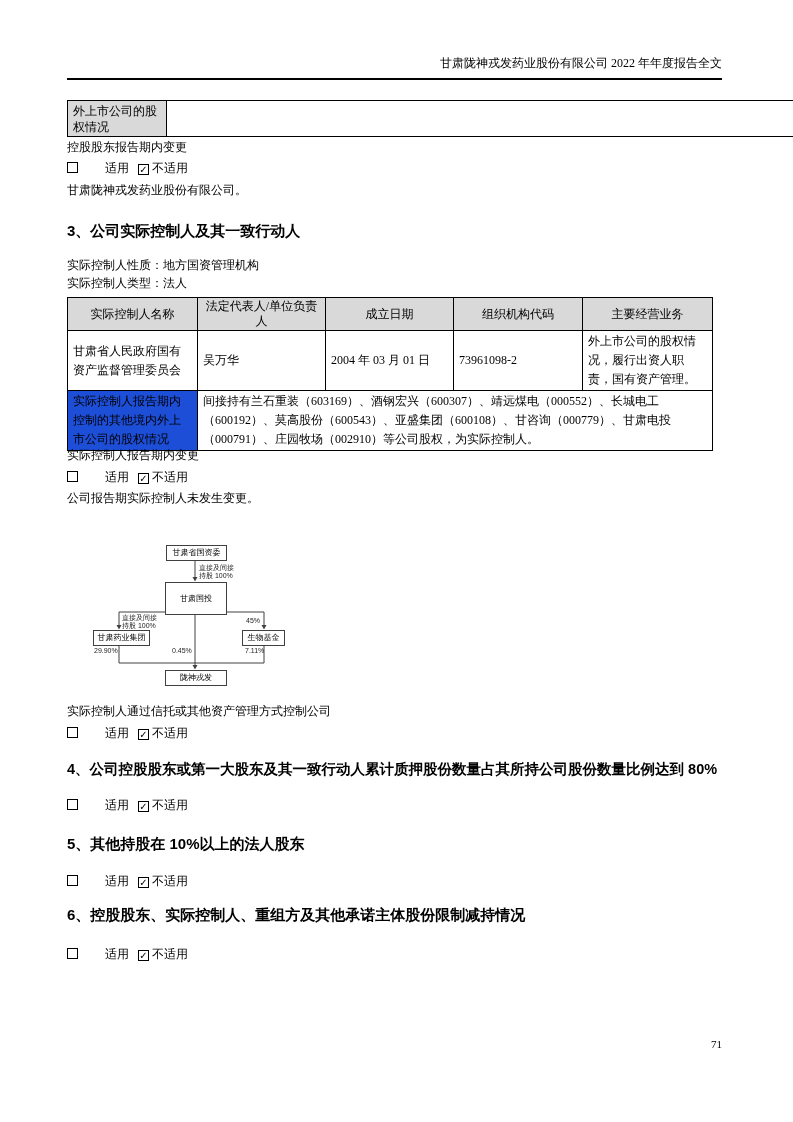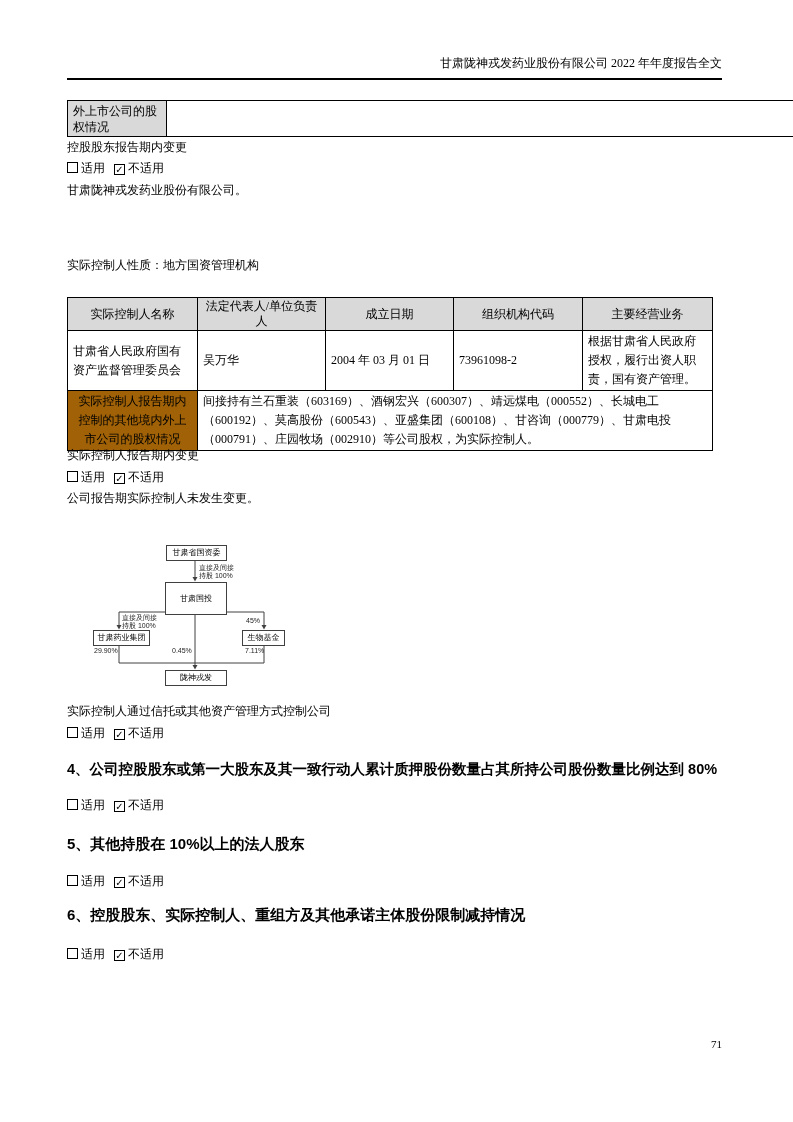--- a/index.html
+++ b/index.html
@@ -26,34 +26,34 @@
 
   .para { left:67px; width:655px; line-height:14px; }
 
   
   .cbrow { left:67px; width:655px; line-height:14px; }
   .cb {
     display:inline-block; width:11px; height:11px; border:1px solid #000;
     margin-right:3px; vertical-align:-1px; text-align:center;
     line-height:10px; font-size:10px; font-family:"DejaVu Sans",sans-serif;
   }
-  .cb-label { margin-right:9px; }
+  .cb-label { margin-right:9px;margin-left:24px; }
 
   .heading {
     left:67px; width:680px; font-family:"Liberation Sans","DejaVu Sans",sans-serif;
     font-weight:bold; font-size:15px; white-space:nowrap; letter-spacing:0;
   }
 
   
   .ctl-table { top:297px; left:67px; width:645px; table-layout:fixed; }
   .ctl-table th { background:#d9d9d9; text-align:center; vertical-align:middle; height:33px; line-height:15px; padding:1px 4px; }
   .ctl-table td { vertical-align:middle; padding:1px 5px; line-height:19px; text-align:left; }
   .ctl-table .r1 td { height:58px; }
   .ctl-table .r2 td { height:55px; }
-  .ctl-table .rowlbl { background:#a16207;text-align:center; }
+  .ctl-table .rowlbl { background:#1d4ed8; }
 
   
   .diagram { top:540px; left:75px; width:235px; height:158px; }
   .diagram svg { position:absolute; left:0; top:0; }
   .dnode {
     position:absolute; border:1px solid #404040; background:#fff;
     font-size:8px; line-height:8px; font-family:"Liberation Sans","DejaVu Sans",sans-serif;
     display:flex; align-items:center; justify-content:center; white-space:nowrap;
   }
   .dlabel {
@@ -80,22 +80,24 @@
     </table>
 
   <div class="abs para" style="top:140px">控股股东报告期内变更</div>
 
   <div class="abs cbrow" style="top:161px">
     <span class="cb"></span><span class="cb-label">适用</span><span class="cb"><span>✓</span></span><span>不适用</span>
   </div>
 
   <div class="abs para" style="top:183px">甘肃陇神戎发药业股份有限公司。</div>
 
+  <div class="abs heading" style="top:222px">3、公司实际控制人及其一致行动人</div>
 
   <div class="abs para" style="top:258px">实际控制人性质：地方国资管理机构</div>
+  <div class="abs para" style="top:276px">实际控制人类型：法人</div>
 
   <table class="abs ctl-table">
     <colgroup>
         <col style="width:130px">
         <col style="width:128px">
         <col style="width:128px">
         <col style="width:129px">
         <col style="width:130px">
       </colgroup>
     <tbody>
@@ -104,21 +106,21 @@
       <th>法定代表人/单位负责人</th>
       <th>成立日期</th>
       <th>组织机构代码</th>
       <th>主要经营业务</th>
     </tr>
     <tr class="r1">
       <td>甘肃省人民政府国有资产监督管理委员会</td>
       <td>吴万华</td>
       <td>2004 年 03 月 01 日</td>
       <td>73961098-2</td>
-      <td>根据甘肃省人民政府授权，履行出资人职责，国有资产管理。</td>
+      <td>外上市公司的股权情况，履行出资人职责，国有资产管理。</td>
     </tr>
     <tr class="r2">
       <td class="rowlbl">实际控制人报告期内控制的其他境内外上市公司的股权情况</td>
       <td colspan="4">间接持有兰石重装（603169）、酒钢宏兴（600307）、靖远煤电（000552）、长城电工（600192）、莫高股份（600543）、亚盛集团（600108）、甘咨询（000779）、甘肃电投（000791）、庄园牧场（002910）等公司股权，为实际控制人。</td>
     </tr>
   </tbody>
     </table>
 
   <div class="abs para" style="top:448px">实际控制人报告期内变更</div>
 

